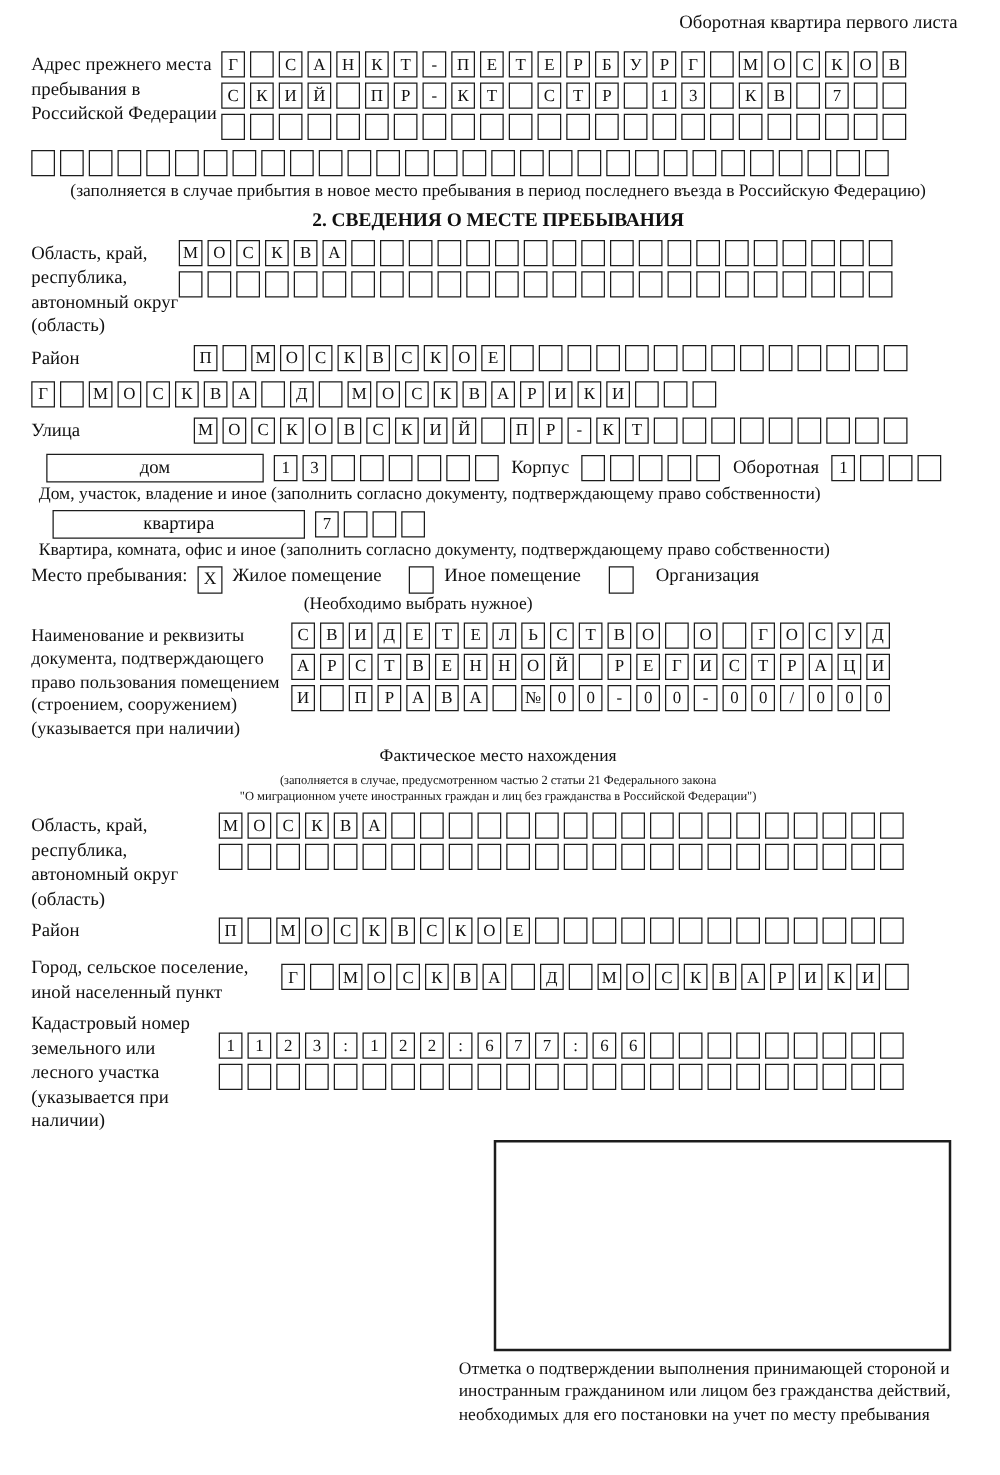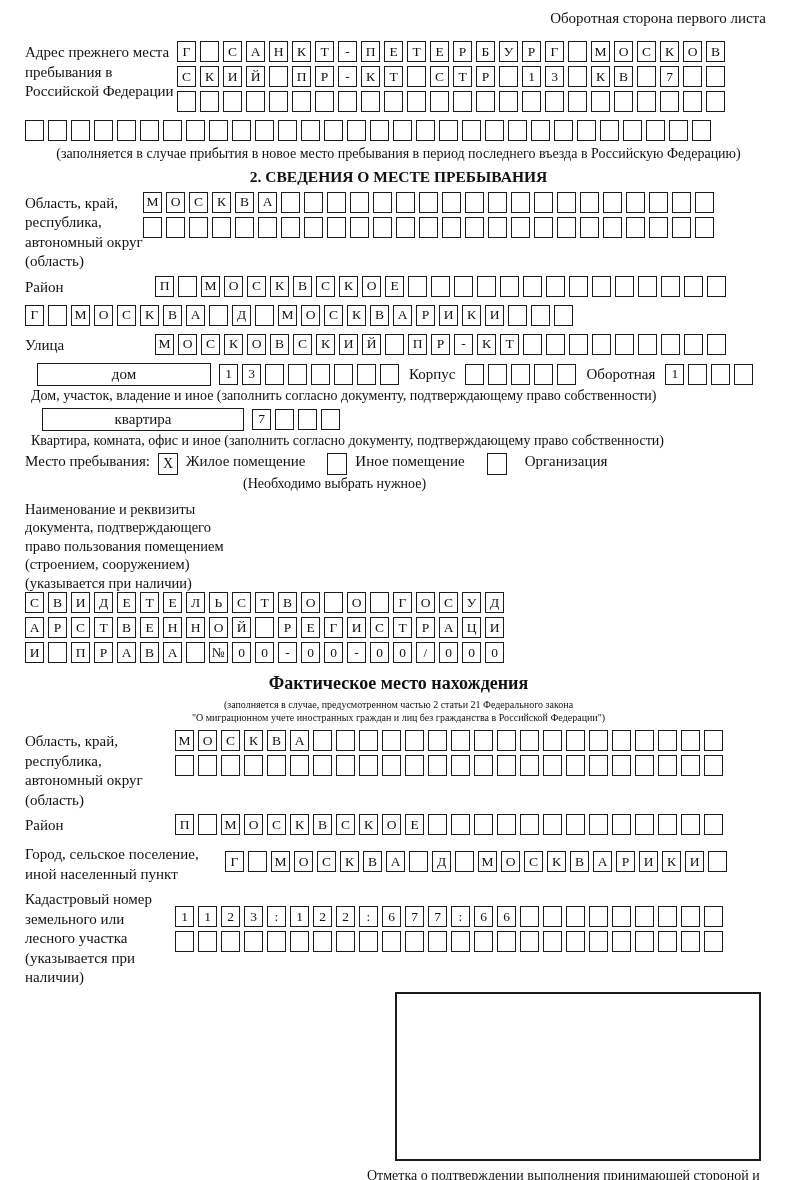--- a/index.html
+++ b/index.html
@@ -40,39 +40,39 @@
 
   .mesto-row{display:flex;margin:3px 0 1px 0;}
   .checkbox{
     flex:none;width:18px;height:20px;border:1.6px solid #1c1c1c;
     display:inline-flex;align-items:center;justify-content:center;
     font-size:14px;margin:0 8px;
   }
   .opt-gap{margin-right:14px;}
   .mesto-note{font-size:14px;margin:0 0 6px 218px;}
 
-  .doc-field{margin-top:4px;margin-bottom:2px;flex-direction:column;}
+  .doc-field{margin-top:4px;margin-bottom:2px;}
   .doc-label{font-size:14.5px;line-height:1.28;}
 
   .s3-notes{text-align:center;font-size:10px;line-height:1.3;margin-bottom:6px;}
-  .s3-title{font-weight:bold;text-align:center;font-size:18px;margin:6px 0 4px 0;}
+  .s3-title{font-weight:normal;text-align:center;font-size:14px;margin:6px 0 4px 0;}
 
   .stamp-wrap{margin-top:4px;}
   .stamp-box{margin-left:370px;width:362px;height:165px;border:2px solid #1c1c1c;}
   .stamp-caption{
     margin-left:342px;width:420px;
     font-size:14px;line-height:1.32;margin-top:6px;
   }
 </style>
 </head>
 <body>
 
 <div class="page">
 
-  <div class="header-note">Оборотная сторона первого листа</div>
+  <div class="header-note">Оборотная квартира первого листа</div>
 
   <div class="field">
     <div class="flabel w152">Адрес прежнего места пребывания в Российской Федерации</div>
     <div class="rows">
       <div class="cells-row">
           <span class="cell">Г</span>
           <span class="cell"></span>
           <span class="cell">С</span>
           <span class="cell">А</span>
           <span class="cell">Н</span>

